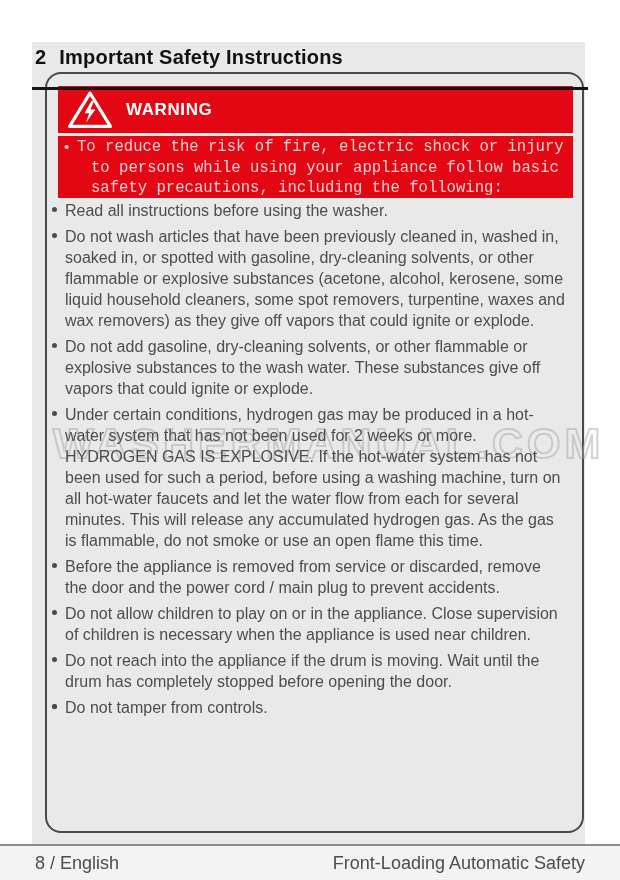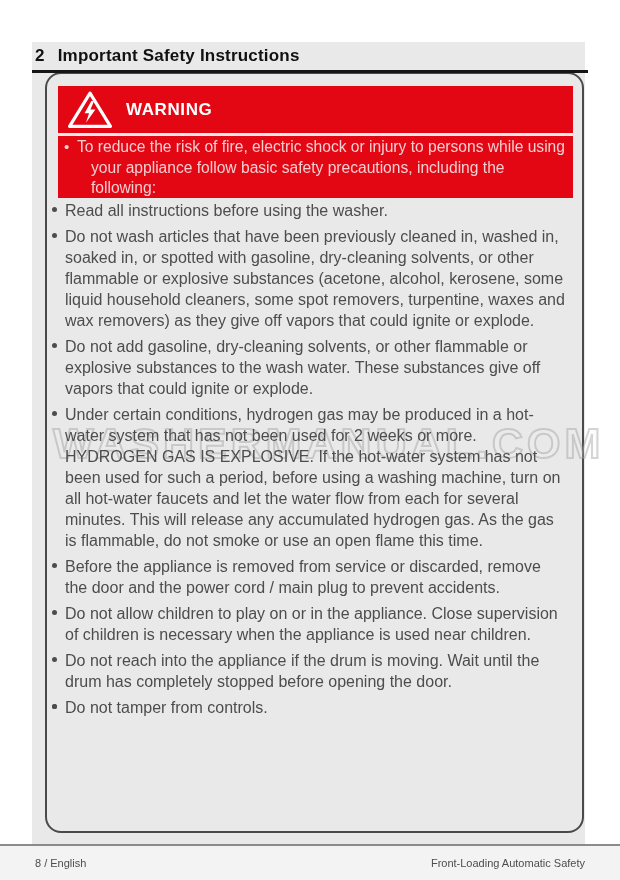--- a/index.html
+++ b/index.html
@@ -19,22 +19,22 @@
     position:relative;
     overflow:hidden;
   }
   .page{position:absolute;inset:0;width:620px;height:880px;background:#fff;}
   .content-bg{
     position:absolute;left:32px;top:42px;width:553px;height:803px;
     background:var(--page-gray);
   }
   .page-title{
     position:absolute;left:32px;top:44px;width:556px;
-    font-size:17px;font-weight:bold;color:var(--title);
-    padding:2px 0 4px 3px;
+    font-size:20px;font-weight:bold;color:var(--title);
+    padding:2px 0 18px 3px;
     border-bottom:3px solid #151515;
     letter-spacing:0.2px;
     z-index:3;
   }
   .page-title .sec-num{margin-right:13px;}
   .warning-box{
     position:absolute;left:45px;top:72px;width:539px;height:761px;
     border:2px solid var(--box-border);
     border-radius:16px;
     z-index:2;
@@ -56,20 +56,21 @@
     background:var(--red);
     color:var(--intro-text);
     font-size:15.6px;line-height:20.5px;
   }
   .intro-bullet{
     position:absolute;left:6px;top:1px;color:var(--intro-text);font-size:15px;
   }
   .intro-text{
     padding:1px 6px 0 33px;
     text-indent:-14px;
+    font-family:Liberation Mono, monospace;
   }
   .safety-list{
     position:absolute;left:4px;top:126px;width:516px;
     list-style:none;
     z-index:2;
   }
   .safety-item{
     position:relative;
     padding-left:14px;
     margin-bottom:5px;
@@ -90,21 +91,21 @@
     pointer-events:none;
   }
   .footer-line{
     position:absolute;left:0;top:844px;width:620px;height:2px;background:#8b8b8b;
   }
   .page-footer{
     position:absolute;left:0;top:846px;width:620px;height:34px;
     background:var(--footer-bg);
     display:flex;align-items:center;justify-content:space-between;
     padding:0 35px;
-    color:var(--text);font-size:11px;
+    color:var(--text);font-size:18px;
   }
 </style>
 </head>
 <body>
 
 <div class="page">
 
   <div class="content-bg"></div>
 
   <div class="page-title">

